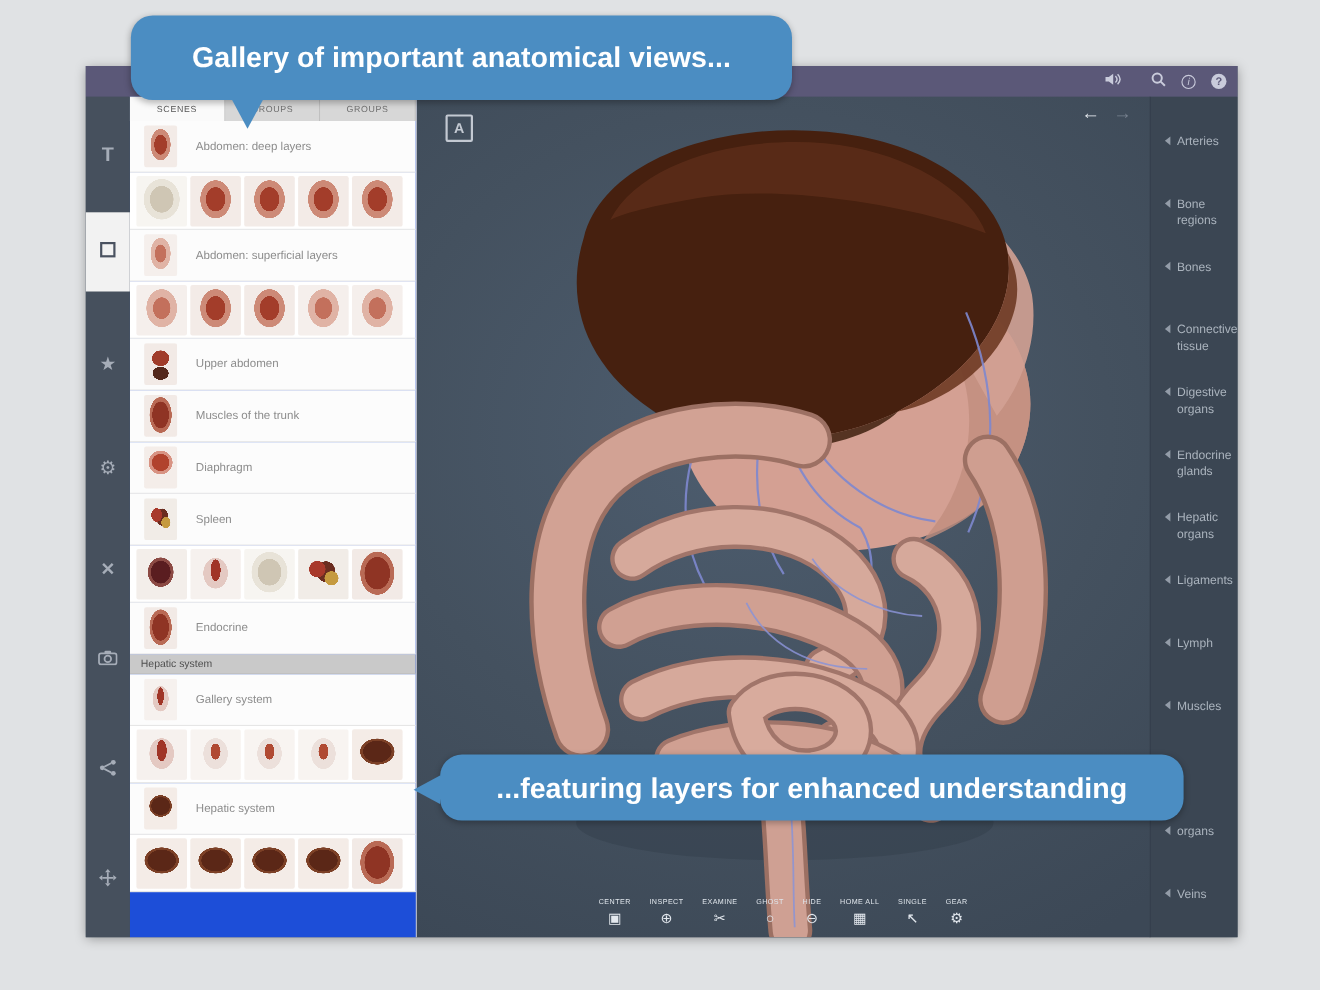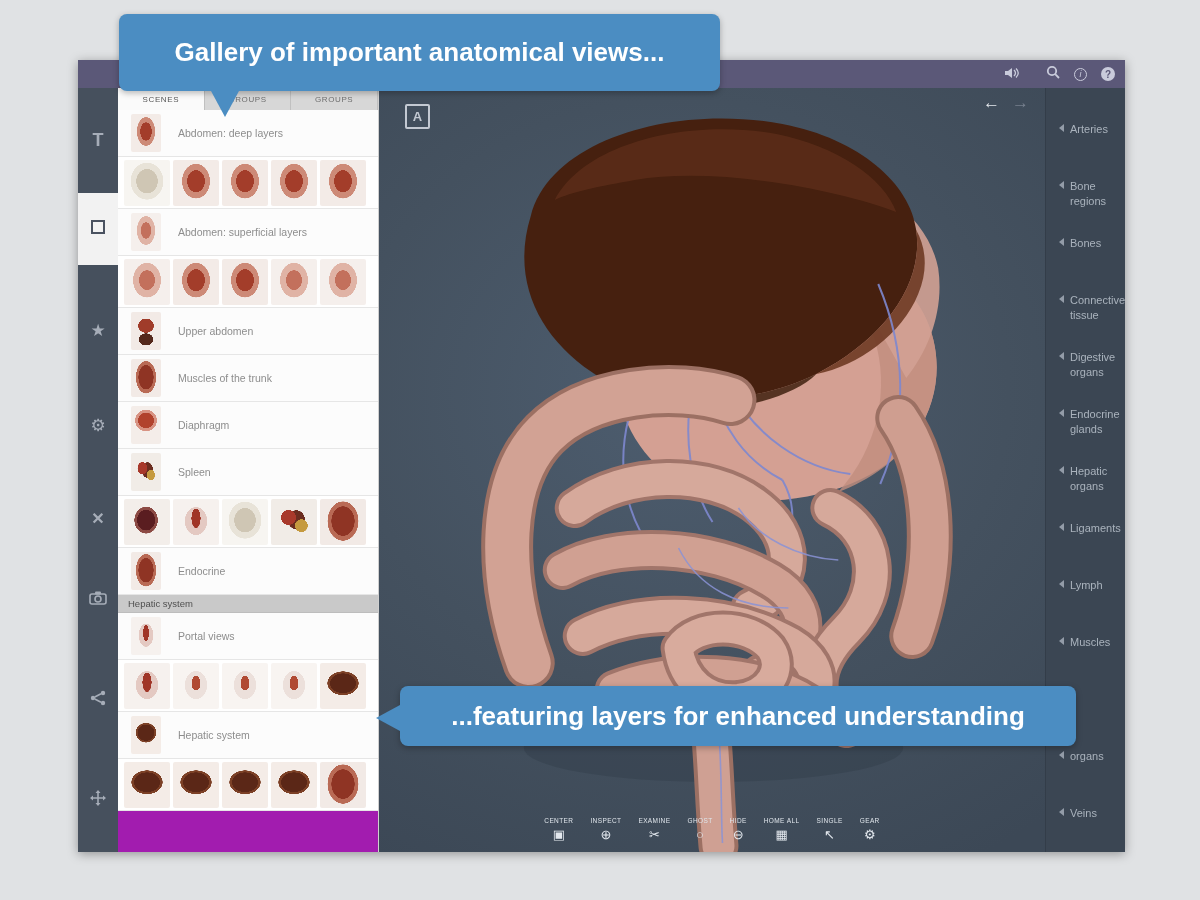--- a/index.html
+++ b/index.html
@@ -22,21 +22,21 @@
   .left-rail{flex:0 0 40px;width:40px;background:#46505d;position:relative;}
   .rail-item{position:absolute;left:0;width:40px;height:40px;display:grid;place-items:center;
     color:#a6adb8;font-size:17px;}
   .rail-item.active{height:72px;background:#f2f2f2;color:#4a5260;}
   .r0{top:32px}.r1{top:105px}.r2{top:222px}.r3{top:317px}.r4{top:410px}
   .r5{top:492px}.r6{top:592px}.r7{top:692px}
   .rail-T{font-weight:bold;font-size:18px;}
   .rail-x{font-weight:bold;font-size:16px;}
 
   
-  .scenes-panel{flex:0 0 260px;width:260px;background:#a21caf;display:flex;flex-direction:column;
+  .scenes-panel{flex:0 0 260px;width:260px;background:#1d4ed8;display:flex;flex-direction:column;
     border-right:1px solid #cfcfcf;}
   .tabs{flex:0 0 22px;display:flex;background:#c6c6c6;}
   .tab{flex:1;display:grid;place-items:center;font-size:8px;letter-spacing:.6px;color:#6e6e6e;
     background:#d7d7d7;border-right:1px solid #c0c0c0;}
   .tab.active{background:#fafafa;color:#555;}
   .scene-list{flex:1;overflow:hidden;}
   .scene-row{height:47px;display:flex;align-items:center;padding-left:13px;
     border-bottom:1px solid #e6e6e6;background:#fcfcfc;box-sizing:border-box;text-align:center;}
   .scene-thumb{width:30px;height:38px;border-radius:2px;flex:0 0 30px;}
   .scene-label{margin-left:17px;font-size:10.5px;color:#8d8d8d;}
@@ -82,21 +82,21 @@
   
   .right-panel{flex:0 0 80px;width:80px;background:#3b4653;padding-top:30px;box-sizing:border-box;
     border-left:1px solid #333d49;}
   .rp-item{height:57px;display:flex;align-items:flex-start;padding:4px 4px 0 8px;gap:6px;
     box-sizing:border-box;}
   .chev{width:0;height:0;border-top:4px solid transparent;border-bottom:4px solid transparent;
     border-right:5px solid #939ca8;margin-top:2px;flex:0 0 5px;}
   .rp-label{font-size:11px;color:#aab3bd;line-height:1.35;}
 
   
-  .callout{position:absolute;background:#4b8dc2;color:#fff;border-radius:8px;display:flex;
+  .callout{position:absolute;background:#4b8dc2;color:#fff;border-radius:20px;display:flex;
     align-items:center;justify-content:center;font-weight:bold;z-index:10;
     box-shadow:0 2px 6px rgba(0,0,0,.28);text-align:center;}
   .callout-top{left:119px;top:14px;width:601px;height:77px;font-size:26px;}
   .callout-top::after{content:"";position:absolute;left:92px;top:100%;
     border-left:14px solid transparent;border-right:14px solid transparent;
     border-top:26px solid #4b8dc2;}
   .callout-bottom{left:400px;top:686px;width:676px;height:60px;font-size:26px;}
   .callout-bottom::before{content:"";position:absolute;right:100%;top:19px;
     border-top:13px solid transparent;border-bottom:13px solid transparent;
     border-right:24px solid #4b8dc2;}
@@ -228,21 +228,21 @@
               <div class="gthumb th-mixed"></div>
               <div class="gthumb th-muscle"></div>
             </div>
             <div class="scene-row">
               <div class="scene-thumb th-muscle"></div>
               <span class="scene-label">Endocrine</span>
             </div>
             <div class="scene-header">Hepatic system</div>
             <div class="scene-row">
               <div class="scene-thumb th-vessels"></div>
-              <span class="scene-label">Portal views</span>
+              <span class="scene-label">Gallery system</span>
             </div>
             <div class="scene-gallery">
               <div class="gthumb th-vessels"></div>
               <div class="gthumb th-portal"></div>
               <div class="gthumb th-portal"></div>
               <div class="gthumb th-portal"></div>
               <div class="gthumb th-liver"></div>
             </div>
             <div class="scene-row">
               <div class="scene-thumb th-liver"></div>

